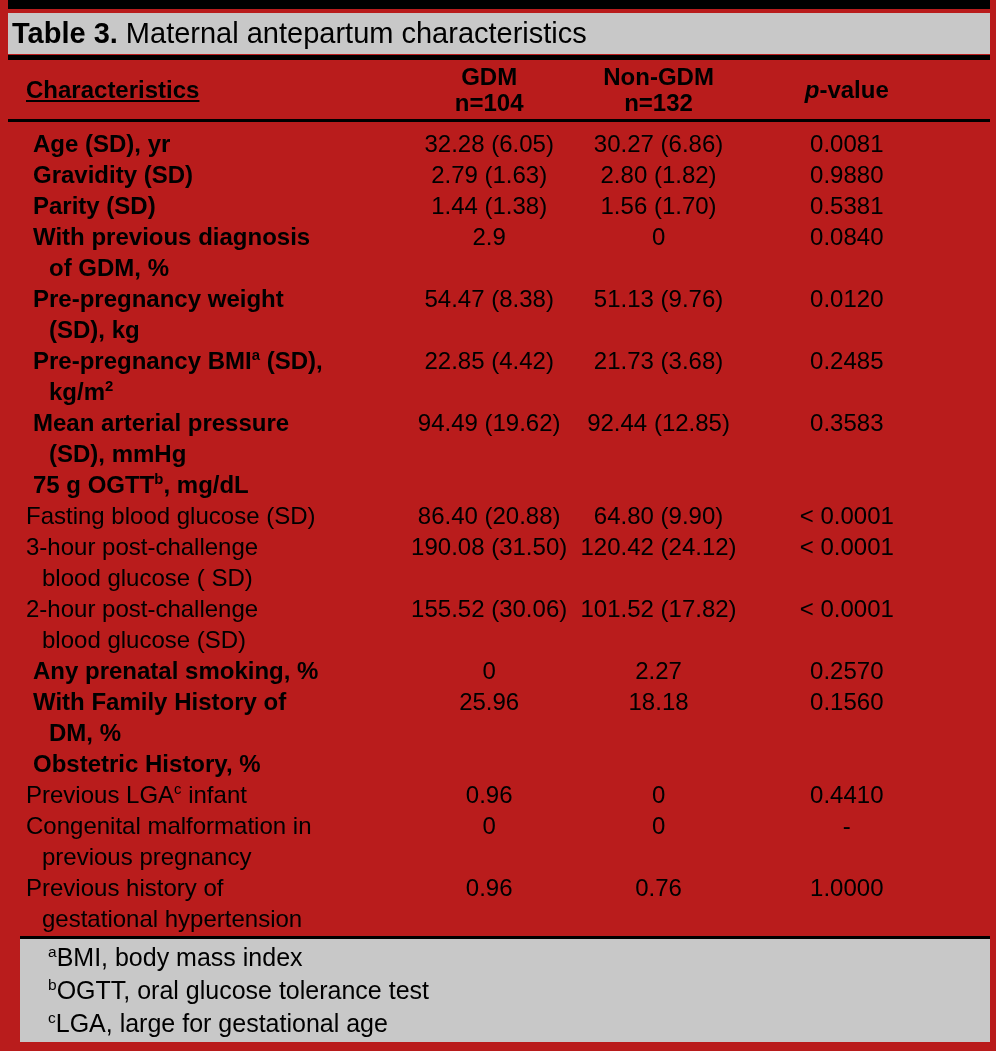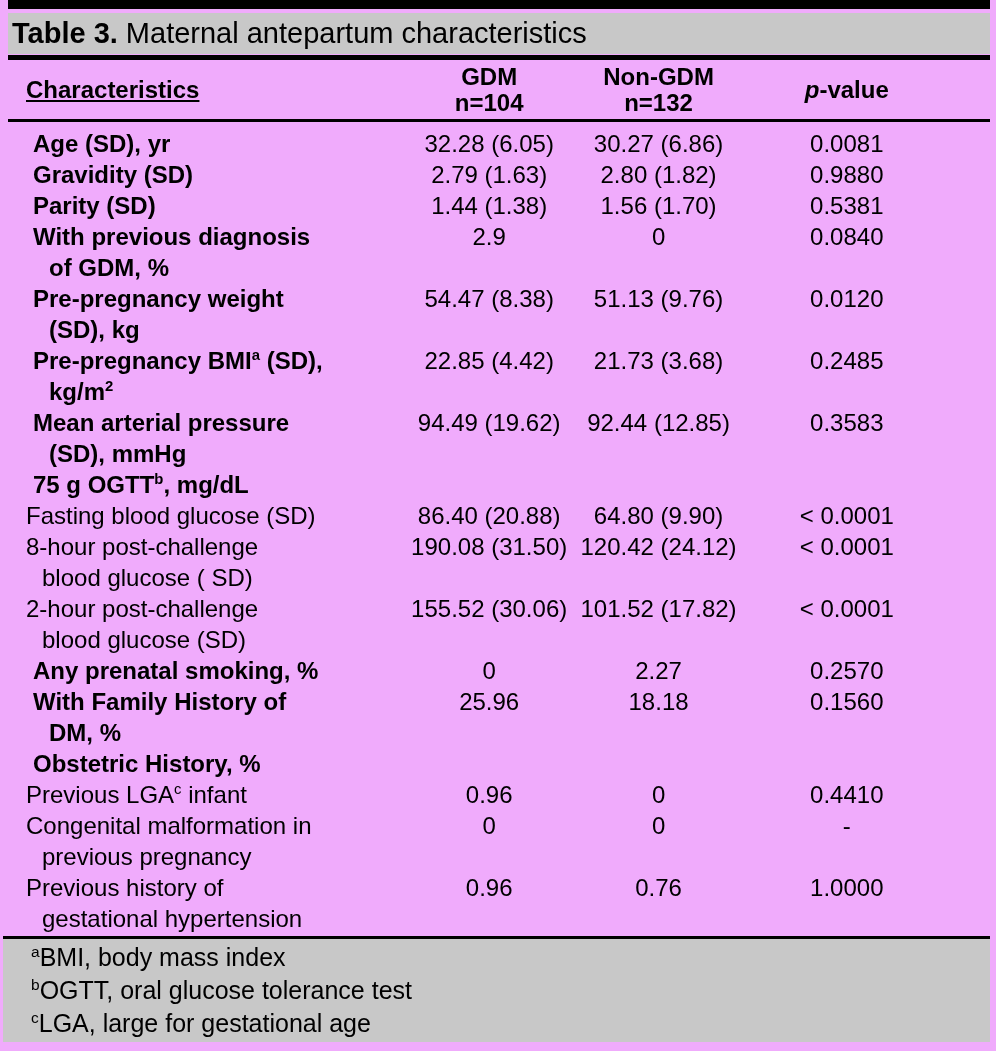--- a/index.html
+++ b/index.html
@@ -1,20 +1,20 @@
 <!DOCTYPE html>
 <html><head>
 <meta charset="utf-8">
 <style>
   html,body{margin:0;padding:0;background:#ffffff;}
   .page{
     width:996px;height:1051px;
     font-family:"Liberation Sans","DejaVu Sans",sans-serif;
     color:#000;position:relative;box-sizing:border-box;
-    background:#f0abfc;overflow:hidden;
+    background:#b91c1c;overflow:hidden;
   }
   .top-bar{height:9px;background:#000;margin:0 6px 4px 8px;}
   .title-band{
     margin:0 6px 0 8px;height:41px;display:flex;align-items:center;
     padding-left:4px;font-size:29px;letter-spacing:0px;
   }
   .title-label{font-weight:bold;margin-right:8px;}
   .title-rule{height:5px;background:#000;margin:1px 6px 0 8px;}
   table.main{
     width:982px;margin-left:8px;border-collapse:collapse;table-layout:fixed;
@@ -35,21 +35,21 @@
     font-size:24px;line-height:31px;vertical-align:top;padding:0;
   }
   tbody tr:first-child td{padding-top:6px;}
   td.lbl{padding-left:18px;}
   td.lbl .cont{padding-left:16px;}
   td.lbl .b{font-weight:bold;margin-left:7px;}
   td.num{text-align:center;}
   td.pval{text-align:center;padding-right:36px;}
   sup{font-size:62%;line-height:0;}
   .foot-band{
-    margin:2px 6px 0 3px;background:#c8c8c8;border-top:3px solid #000;
+    margin:2px 6px 0 20px;background:#c8c8c8;border-top:3px solid #000;
     height:101px;padding:2px 0 0 28px;font-size:25px;line-height:33px;
     box-sizing:content-box;
   }
   .foot-band div{white-space:nowrap;}
 </style>
 </head>
 <body>
 
 <div class="page">
 
@@ -155,21 +155,21 @@
         <tr>
           <td class="lbl">
             <div class="">Fasting blood glucose (SD)</div>
           </td>
           <td class="num">86.40 (20.88)</td>
           <td class="num">64.80 (9.90)</td>
           <td class="pval">&lt; 0.0001</td>
         </tr>
         <tr>
           <td class="lbl">
-            <div class="">8-hour post-challenge</div>
+            <div class="">3-hour post-challenge</div>
             <div class="cont ">blood glucose ( SD)</div>
           </td>
           <td class="num">190.08 (31.50)</td>
           <td class="num">120.42 (24.12)</td>
           <td class="pval">&lt; 0.0001</td>
         </tr>
         <tr>
           <td class="lbl">
             <div class="">2-hour post-challenge</div>
             <div class="cont ">blood glucose (SD)</div>

